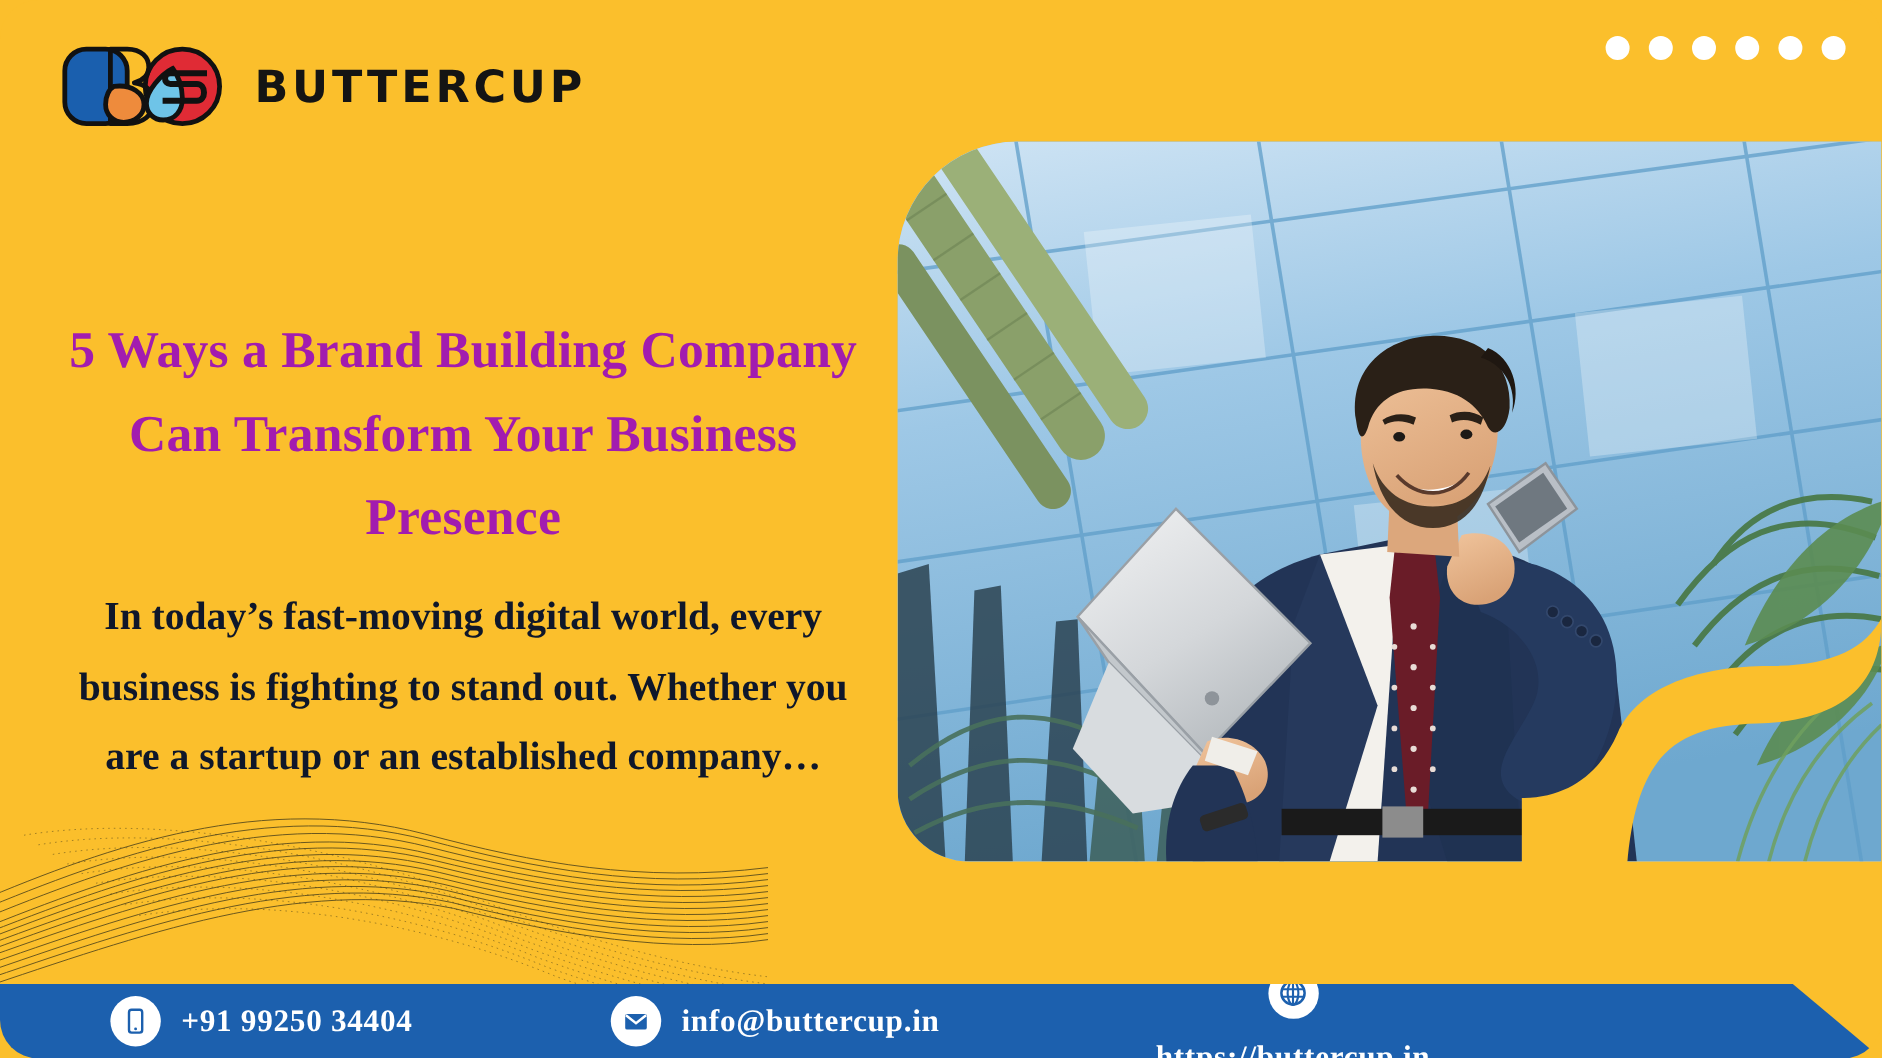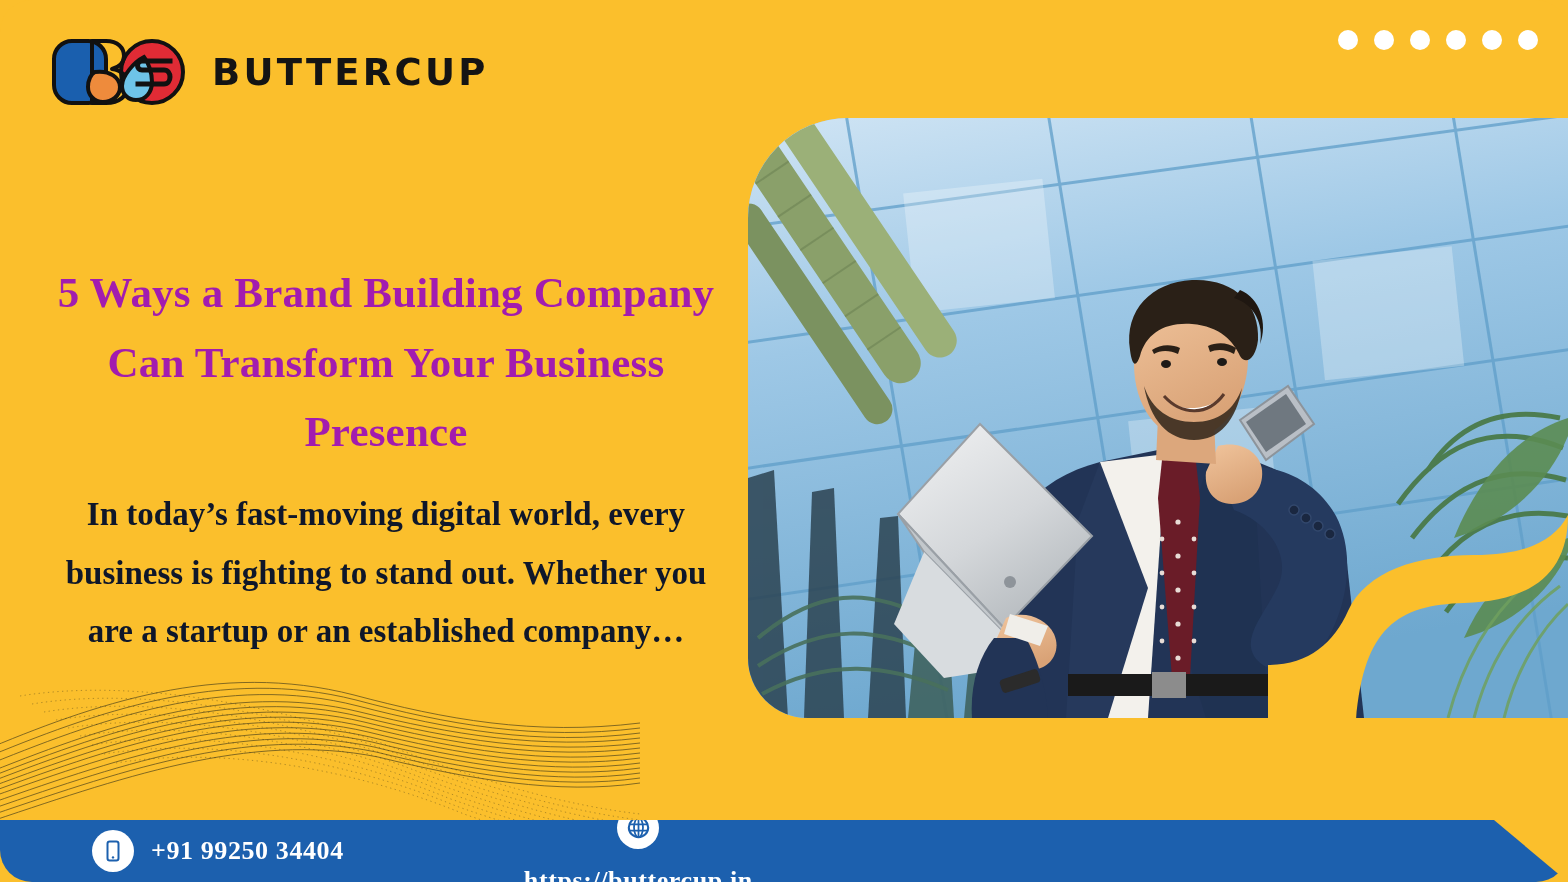--- a/index.html
+++ b/index.html
@@ -452,20 +452,29 @@
     <div class="contact c-phone">
       <span class="ic">
         <svg width="22" height="22" viewBox="0 0 22 22" aria-hidden="true">
           <rect x="5.5" y="1.5" width="11" height="19" rx="2.2" fill="none" stroke="#1C60AE" stroke-width="2"></rect>
           <circle cx="11" cy="17.4" r="1.2" fill="#1C60AE"></circle>
         </svg>
       </span>
       <span class="c-text">+91 99250 34404</span>
     </div>
 
+    <div class="contact c-mail">
+      <span class="ic">
+        <svg width="24" height="24" viewBox="0 0 24 24" aria-hidden="true">
+          <rect x="3" y="6" width="18" height="13" rx="1.6" fill="#1C60AE"></rect>
+          <path d="M3.6,7 L12,13.6 L20.4,7" fill="none" stroke="#ffffff" stroke-width="2"></path>
+        </svg>
+      </span>
+      <span class="c-text">info@buttercup.in</span>
+    </div>
 
     <div class="contact c-site">
       <span class="ic">
         <svg width="25" height="25" viewBox="0 0 24 24" aria-hidden="true">
           <circle cx="12" cy="12" r="9.3" fill="none" stroke="#1C60AE" stroke-width="2"></circle>
           <ellipse cx="12" cy="12" rx="4.3" ry="9.3" fill="none" stroke="#1C60AE" stroke-width="1.7"></ellipse>
           <line x1="2.9" y1="9" x2="21.1" y2="9" stroke="#1C60AE" stroke-width="1.7"></line>
           <line x1="2.9" y1="15" x2="21.1" y2="15" stroke="#1C60AE" stroke-width="1.7"></line>
           <line x1="12" y1="2.7" x2="12" y2="21.3" stroke="#1C60AE" stroke-width="1.7"></line>
         </svg>

